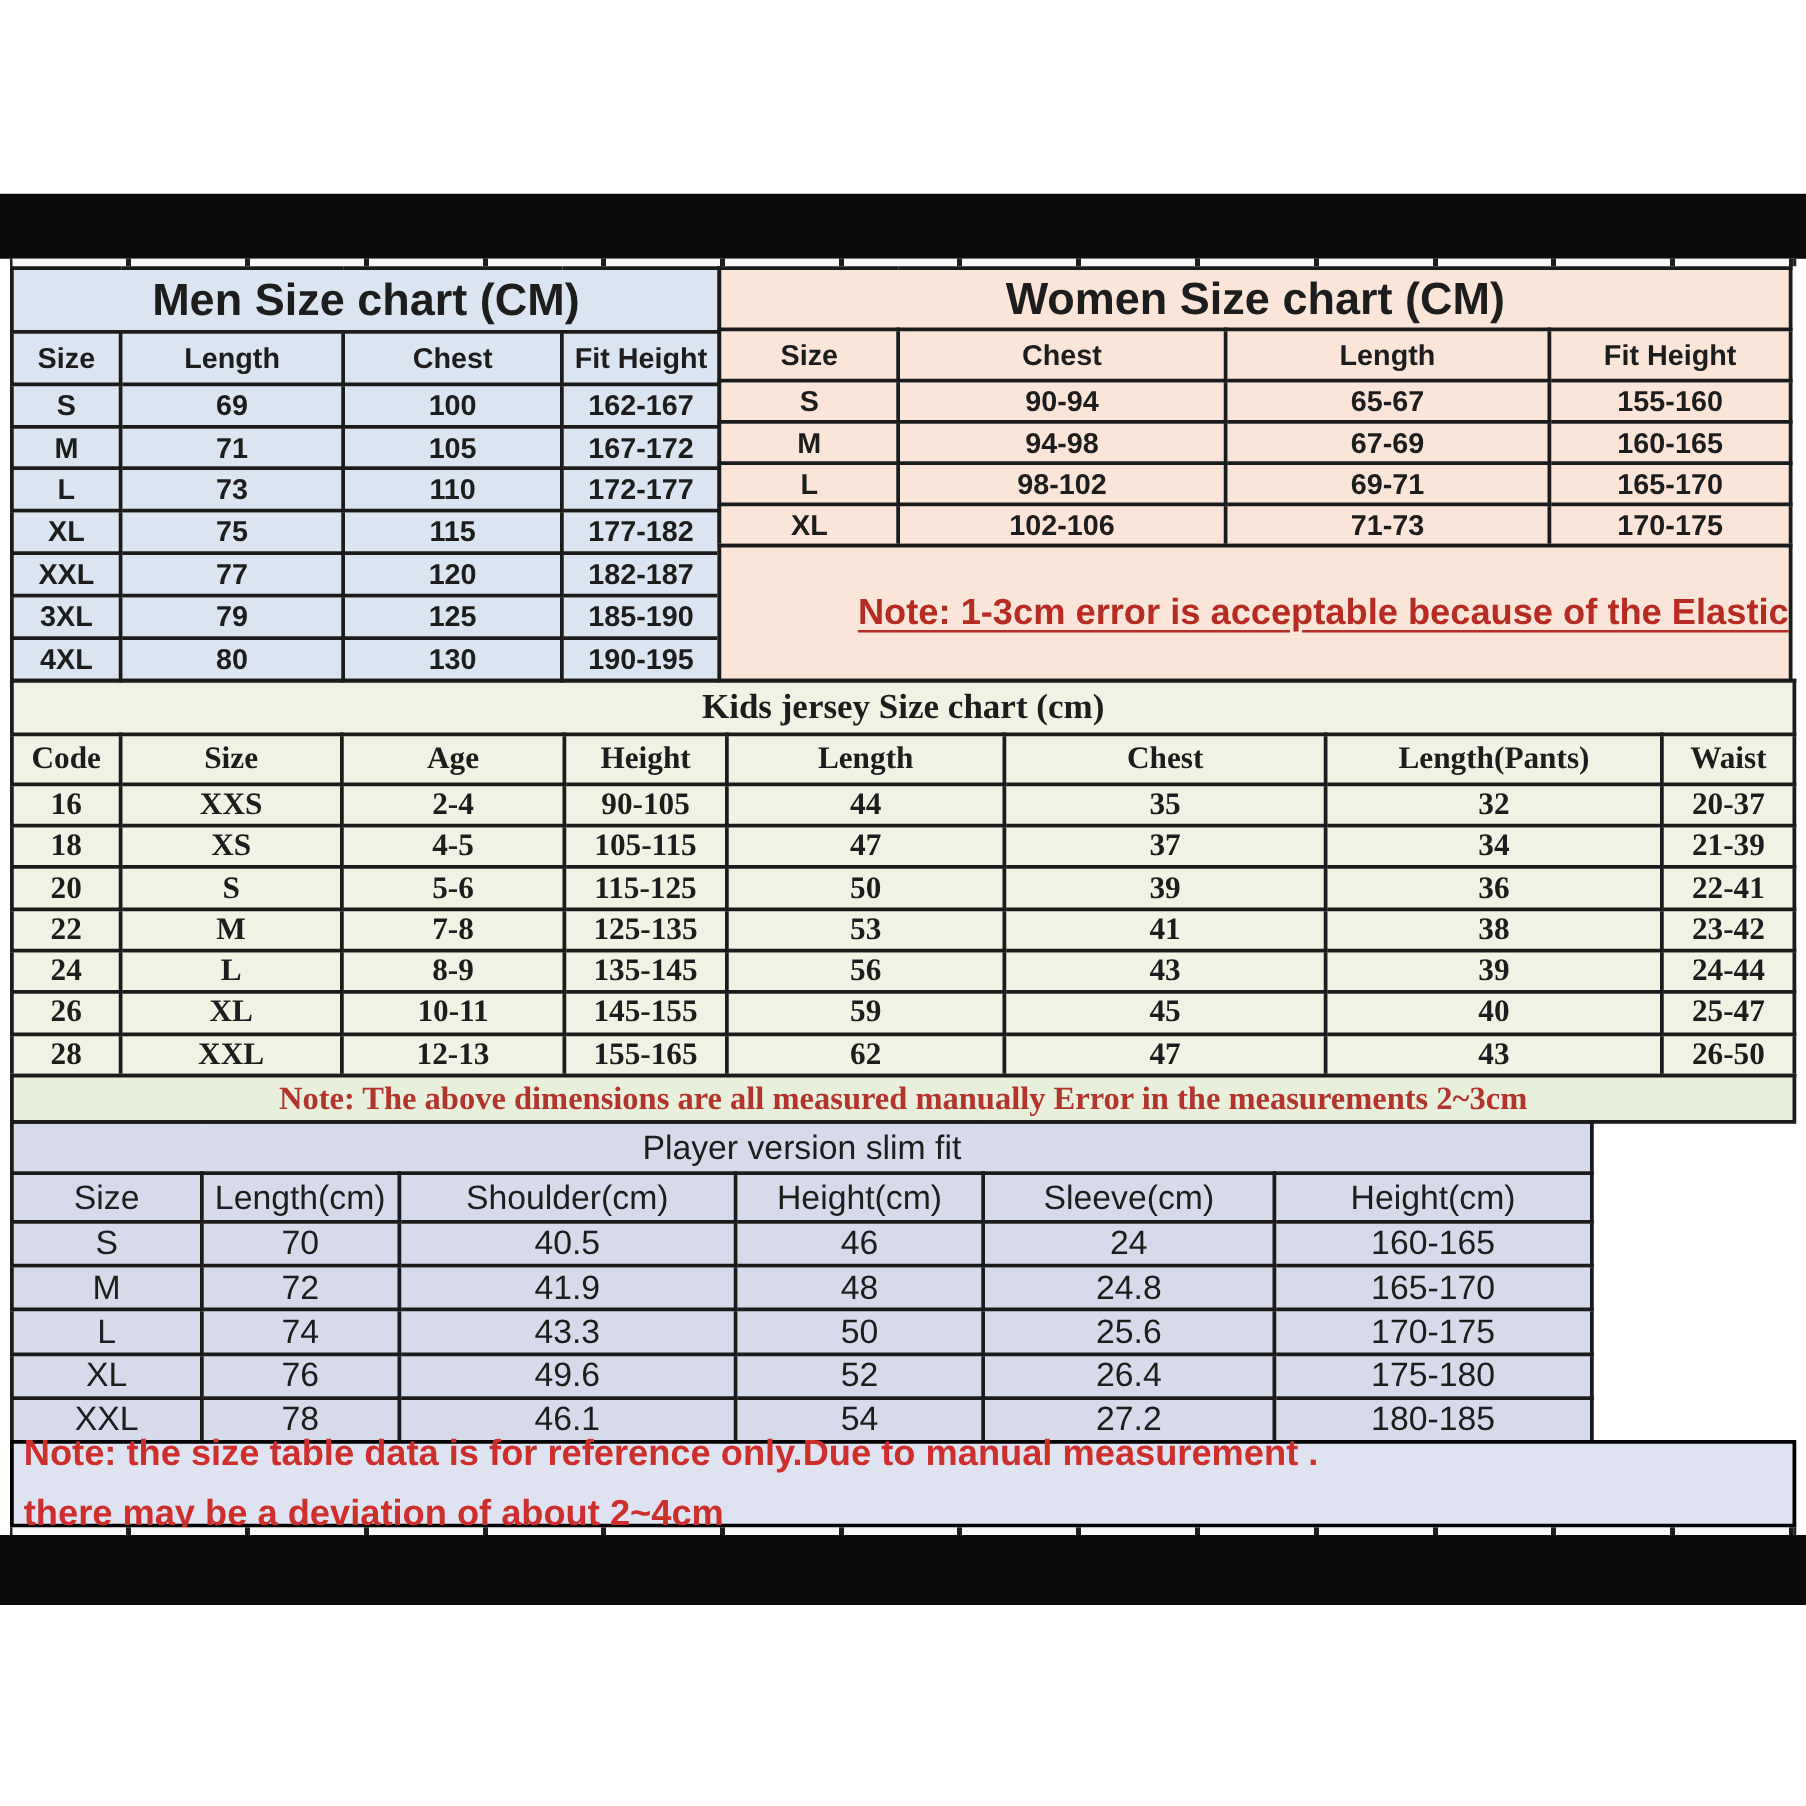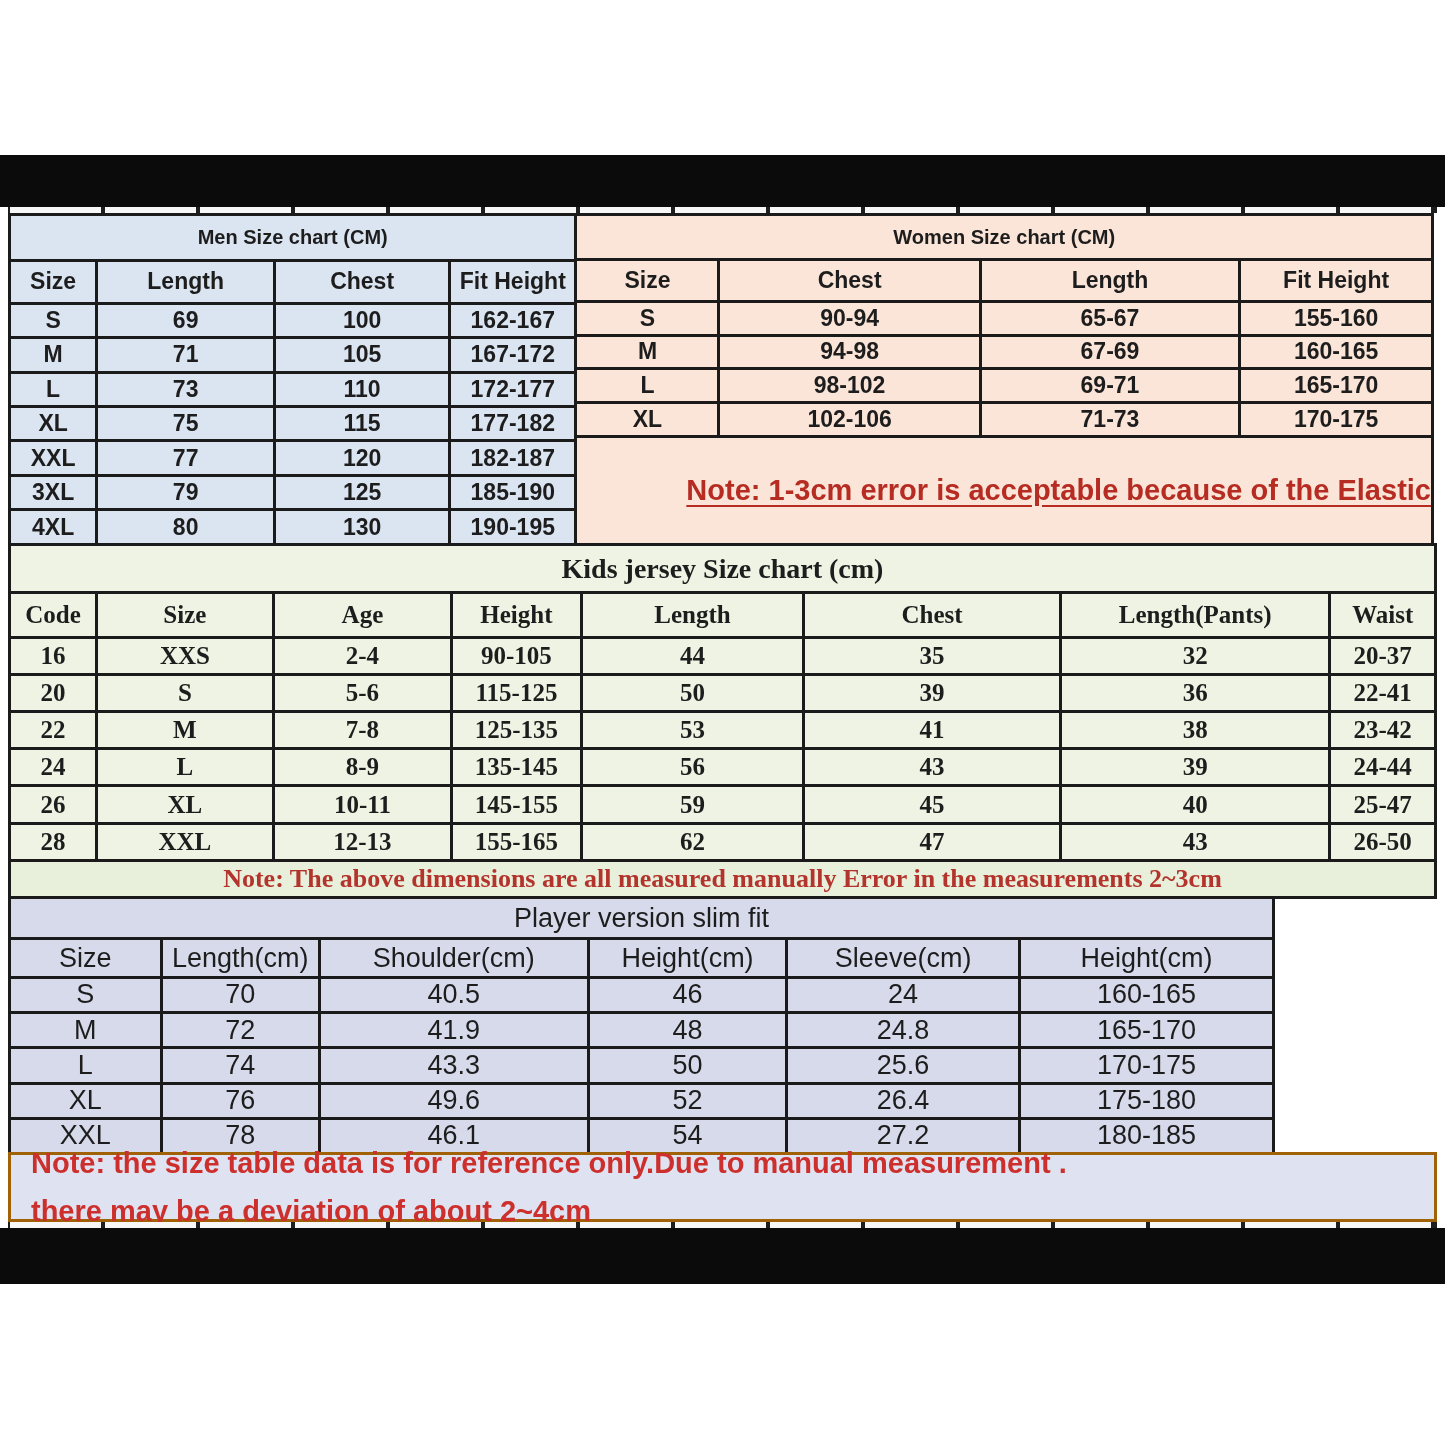--- a/index.html
+++ b/index.html
@@ -14,21 +14,21 @@
   .strip { position:absolute; left:8px; width:1429px; height:6px;
            background:repeating-linear-gradient(90deg, #f7f7f7 0 91px, #1e1e1e 91px 95px);
            border-left:2px solid #1e1e1e; border-right:2px solid #1e1e1e; }
   .strip-top { top:207px; }
   .strip-bottom { top:1222px; }
 
   table { border-collapse:collapse; table-layout:fixed; }
   td { border:3px solid #1b1b1b; text-align:center; vertical-align:middle;
        color:#1d1d1d; overflow:hidden; white-space:nowrap; }
 
-  tr.title td { font-size:20px; font-weight:bold; height:40px; }
+  tr.title td { font-size:36px; font-weight:bold; height:40px; }
   tr.head  td { font-size:23px; font-weight:bold; height:37px; }
 
   
   .top-section { position:absolute; left:8px; top:213px; width:1429px; height:333px; display:flex; }
   .men-table { width:39.85%; height:333px; }
   .men-table td { background:#dbe5f1; font-size:23px; font-weight:bold; }
   .women-block { width:60.15%; height:333px; margin-left:-3px; display:flex; flex-direction:column; }
   .women-table { width:100%; height:225px; }
   .women-table td { background:#fbe5d8; font-size:23px; font-weight:bold; }
   .women-note { flex:1; margin-top:-3px; border:3px solid #1b1b1b; background:#fbe5d8;
@@ -49,21 +49,21 @@
                     font-size:26px; color:#b2342c; }
 
   
   .player-table { position:absolute; left:8px; top:896px; width:1267px; height:259px; }
   .player-table td { background:#d6daeb; }
   .player-table tr.head td { font-size:27px; font-weight:400; height:37px; }
   .player-table tbody td { font-size:27px; font-weight:400; }
 
   
   .bottom-note { position:absolute; left:8px; top:1152px; width:1429px; height:70px;
-                 border:3px solid #a16207; background:#dfe3f1; padding:1px 20px;
+                 border:3px solid #000000; background:#dfe3f1; padding:1px 8px;
                  display:flex; flex-direction:column; justify-content:center;gap:16px; }
   .bottom-note div { color:#cd2f2c; font-weight:bold; font-size:29px; line-height:32px;
                      text-align:left; white-space:nowrap; }
 </style>
 </head>
 <body>
 
 <div class="page">
 
   <div class="bar bar-top"></div>
@@ -218,20 +218,30 @@
           <td>16</td>
           <td>XXS</td>
           <td>2-4</td>
           <td>90-105</td>
           <td>44</td>
           <td>35</td>
           <td>32</td>
           <td>20-37</td>
         </tr>
         <tr>
+          <td>18</td>
+          <td>XS</td>
+          <td>4-5</td>
+          <td>105-115</td>
+          <td>47</td>
+          <td>37</td>
+          <td>34</td>
+          <td>21-39</td>
+        </tr>
+        <tr>
           <td>20</td>
           <td>S</td>
           <td>5-6</td>
           <td>115-125</td>
           <td>50</td>
           <td>39</td>
           <td>36</td>
           <td>22-41</td>
         </tr>
         <tr>

